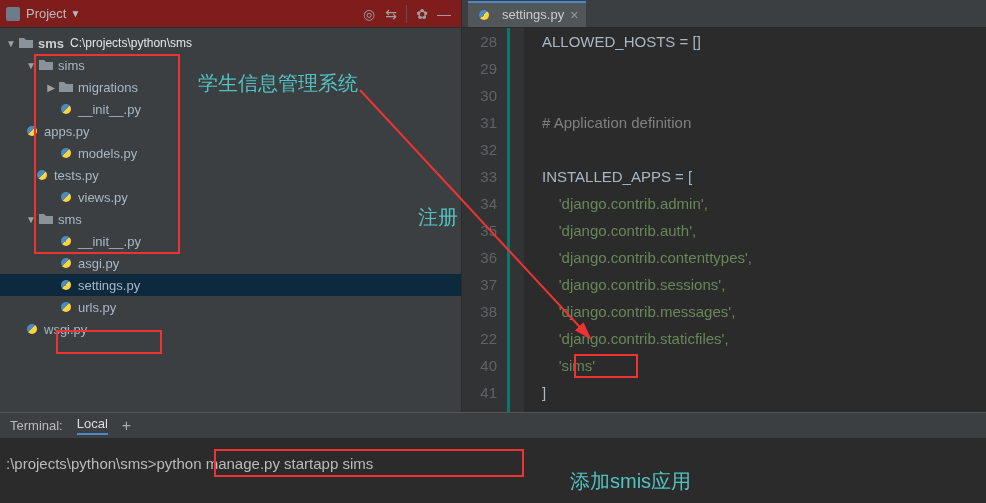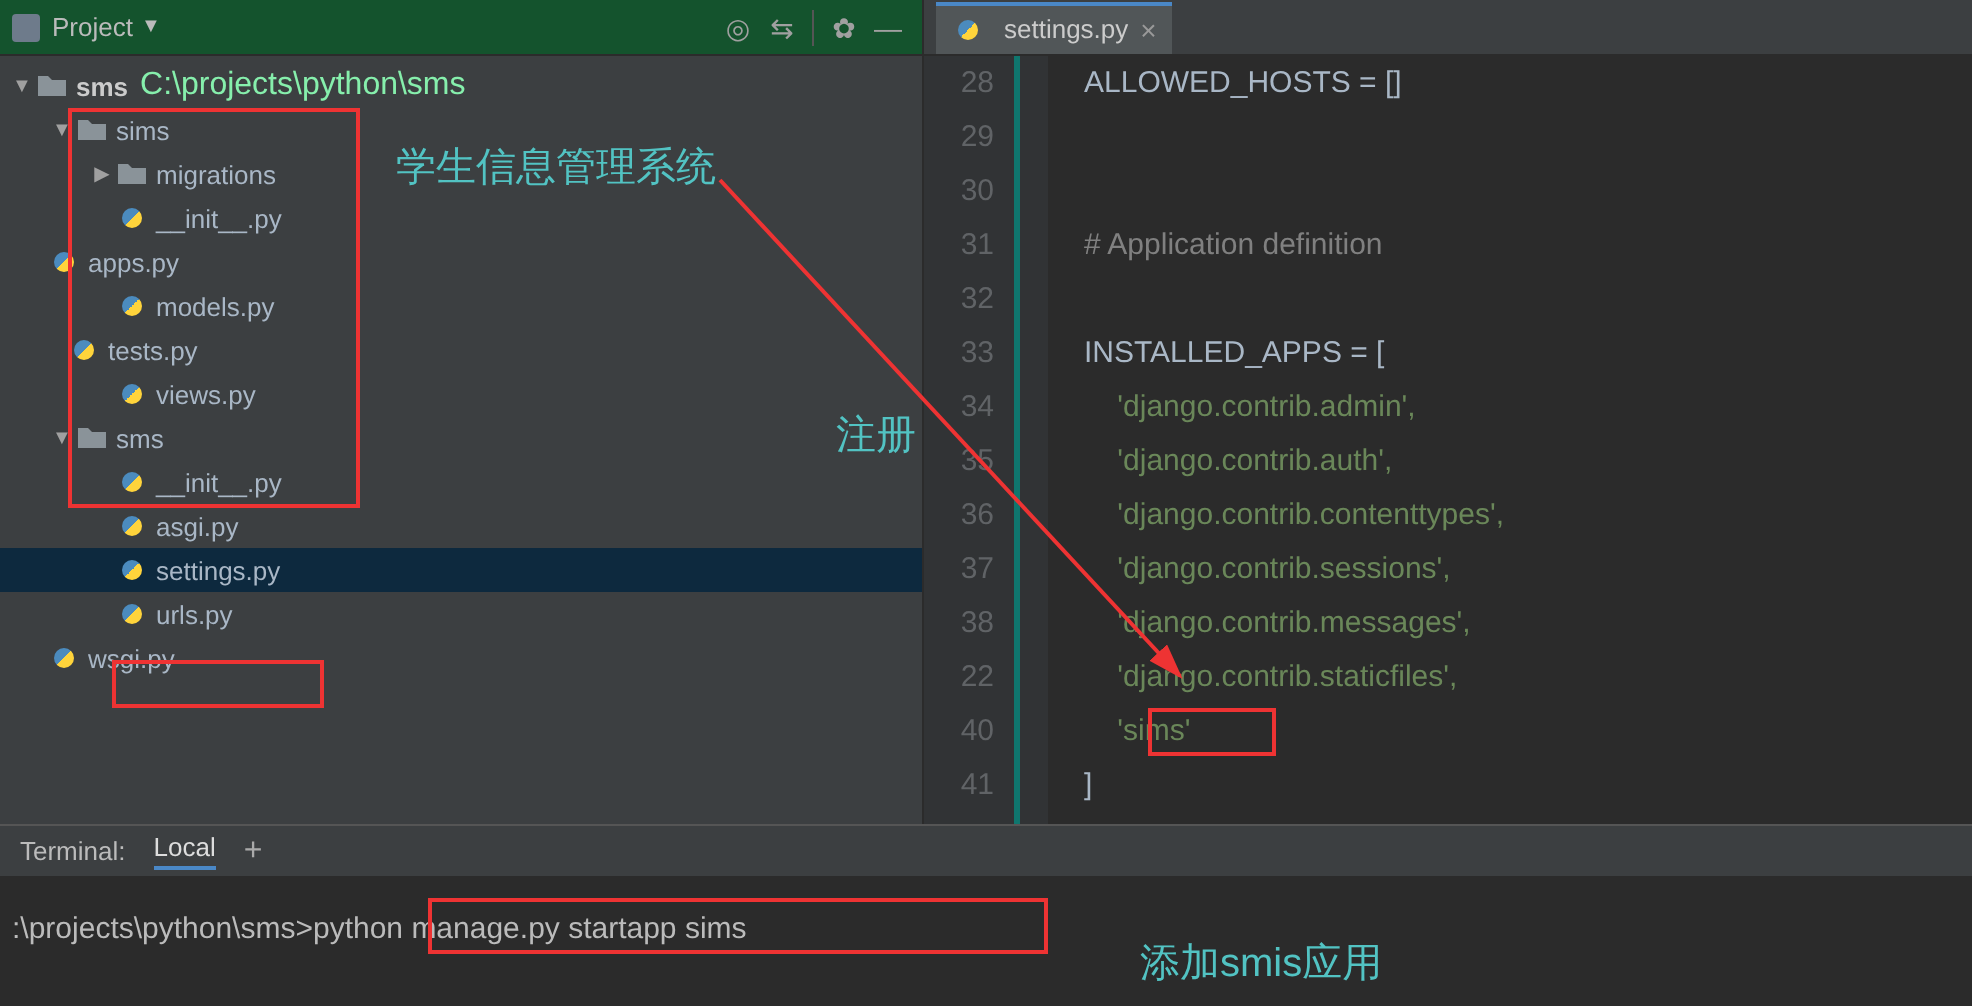--- a/index.html
+++ b/index.html
@@ -1,35 +1,35 @@
 <!DOCTYPE html>
 <html><head>
 <meta charset="utf-8">
 <style>
 *{box-sizing:border-box;margin:0;padding:0;font-family:"Segoe UI",Arial,sans-serif}
 body{background:#2b2b2b;width:986px;height:503px;overflow:hidden;color:#a9b7c6;font-size:13px;position:relative}
 .top-pane{display:flex;height:412px}
 .sidebar{width:462px;background:#3c3f41;display:flex;flex-direction:column;border-right:1px solid #2b2b2b}
-.sidebar-header{height:28px;display:flex;align-items:center;padding:0 6px;background:#14532d;border-bottom:1px solid #2b2b2b}
+.sidebar-header{height:28px;display:flex;align-items:center;padding:0 6px;background:#7f1d1d;border-bottom:1px solid #2b2b2b}
 .proj-icon{width:14px;height:14px;background:#6e7b8b;margin-right:6px;border-radius:2px}
 .proj-label{color:#bbb;font-weight:500}
 .dd{margin-left:4px;color:#bbb;font-size:10px}
 .hdr-spacer{flex:1}
 .hdr-btn{width:22px;height:22px;display:flex;align-items:center;justify-content:center;color:#a0a0a0;cursor:pointer;font-size:14px}
 .hdr-sep{width:1px;height:18px;background:#555;margin:0 4px}
 .tree{flex:1;overflow:auto;padding-top:4px;position:relative}
 .tree-item{display:flex;align-items:center;height:22px;cursor:pointer;color:#a9b7c6;white-space:nowrap}
 .tree-item.selected{background:#0d293e}
 .chev{width:14px;text-align:center;color:#a0a0a0;font-size:10px;display:inline-block}
 .fold-icon{width:16px;height:14px;display:inline-flex;align-items:center;justify-content:center;margin-right:4px}
 .fold-icon svg{width:14px;height:12px}
 .py-icon{width:16px;height:14px;display:inline-flex;align-items:center;justify-content:center;margin-right:4px}
 .py-icon::before{content:"";width:10px;height:10px;border-radius:50%;background:linear-gradient(135deg,#4b8bbe 50%,#ffd43b 50%)}
 .tree-label{font-size:13px}
-.path-label{color:#86efac;margin-left:6px;font-size:16px}
+.path-label{color:#e5e5e5;margin-left:6px;font-size:12px}
 .redbox{position:absolute;border:2px solid #e33;pointer-events:none}
 .editor{flex:1;display:flex;flex-direction:column;background:#2b2b2b}
 .tab-bar{height:28px;background:#3c3f41;display:flex;align-items:center;border-bottom:1px solid #2b2b2b;padding-left:6px}
 .tab{display:flex;align-items:center;height:26px;padding:0 8px;background:#515658;color:#ccc;border-top:2px solid #4a88c7;font-size:13px;gap:6px}
 .tab-close{color:#999;cursor:pointer;font-size:14px}
 .code-area{flex:1;display:flex;overflow:hidden;font-family:Consolas,monospace;font-size:15px;line-height:27px}
 .gutter{width:48px;background:#313335;color:#606366;text-align:right;padding-right:10px;padding-top:0;border-right:3px solid #0f766e}
 .gut-ind{width:14px;background:#313335}
 .code{flex:1;padding-left:18px;position:relative;color:#a9b7c6}
 .code .ln{height:27px;white-space:pre}

